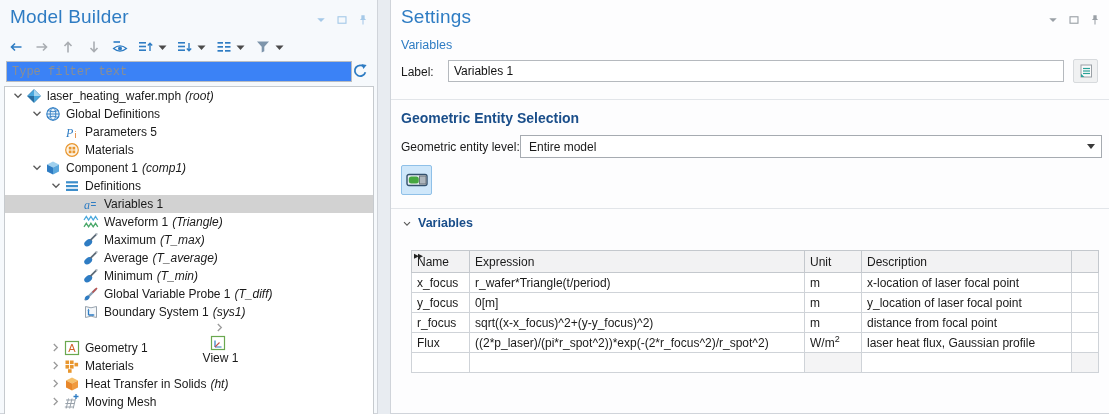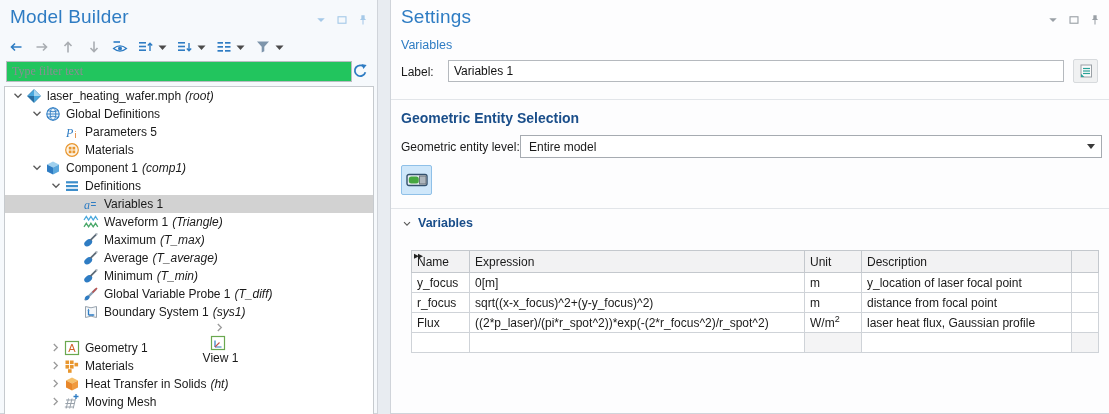--- a/index.html
+++ b/index.html
@@ -37,22 +37,22 @@
     position:absolute;left:8px;top:36px;height:22px;
     display:flex;align-items:center;
   }
   .tbtn{display:inline-flex;align-items:center;margin-right:10px;cursor:pointer;}
   .tbtn .ticon{width:16px;height:16px;display:inline-flex;}
   .tbtn.enabled{color:var(--accent);}
   .tbtn.disabled{color:#a9adb2;}
   .tbtn .caret{margin-left:4px;display:inline-flex;}
   .filter-row{position:absolute;left:6px;top:61px;width:366px;height:22px;}
   .filter-input{
-    width:346px;height:21px;border:1px solid #b9bdc2;background:#22c55e;
-    font-family:Liberation Serif, serif;font-size:12px;padding:0 5px;color:#333;outline:none;
+    width:346px;height:21px;border:1px solid #b9bdc2;background:#3b82f6;
+    font-family:Liberation Mono, monospace;font-size:12px;padding:0 5px;color:#333;outline:none;
   }
   .filter-input::placeholder{color:#8a8e93;}
   .refresh-btn{
     position:absolute;right:2px;top:0px;width:20px;height:20px;
     display:inline-flex;align-items:center;justify-content:center;
     color:var(--accent);cursor:pointer;
   }
   .tree-box{
     position:absolute;left:4px;top:86px;width:370px;height:400px;
     background:#fff;border:1px solid #c6cace;overflow:hidden;
@@ -603,20 +603,27 @@
       <thead id="vars-thead">
           <tr>
             <th>Name<span class="colmove">▶▶</span></th>
             <th>Expression</th>
             <th>Unit</th>
             <th>Description</th>
             <th></th>
           </tr>
         </thead>
       <tbody id="vars-tbody">
+          <tr>
+            <td>x_focus</td>
+            <td>r_wafer*Triangle(t/period)</td>
+            <td>m</td>
+            <td>x-location of laser focal point</td>
+            <td></td>
+          </tr>
           <tr>
             <td>y_focus</td>
             <td>0[m]</td>
             <td>m</td>
             <td>y_location of laser focal point</td>
             <td></td>
           </tr>
           <tr>
             <td>r_focus</td>
             <td>sqrt((x-x_focus)^2+(y-y_focus)^2)</td>

